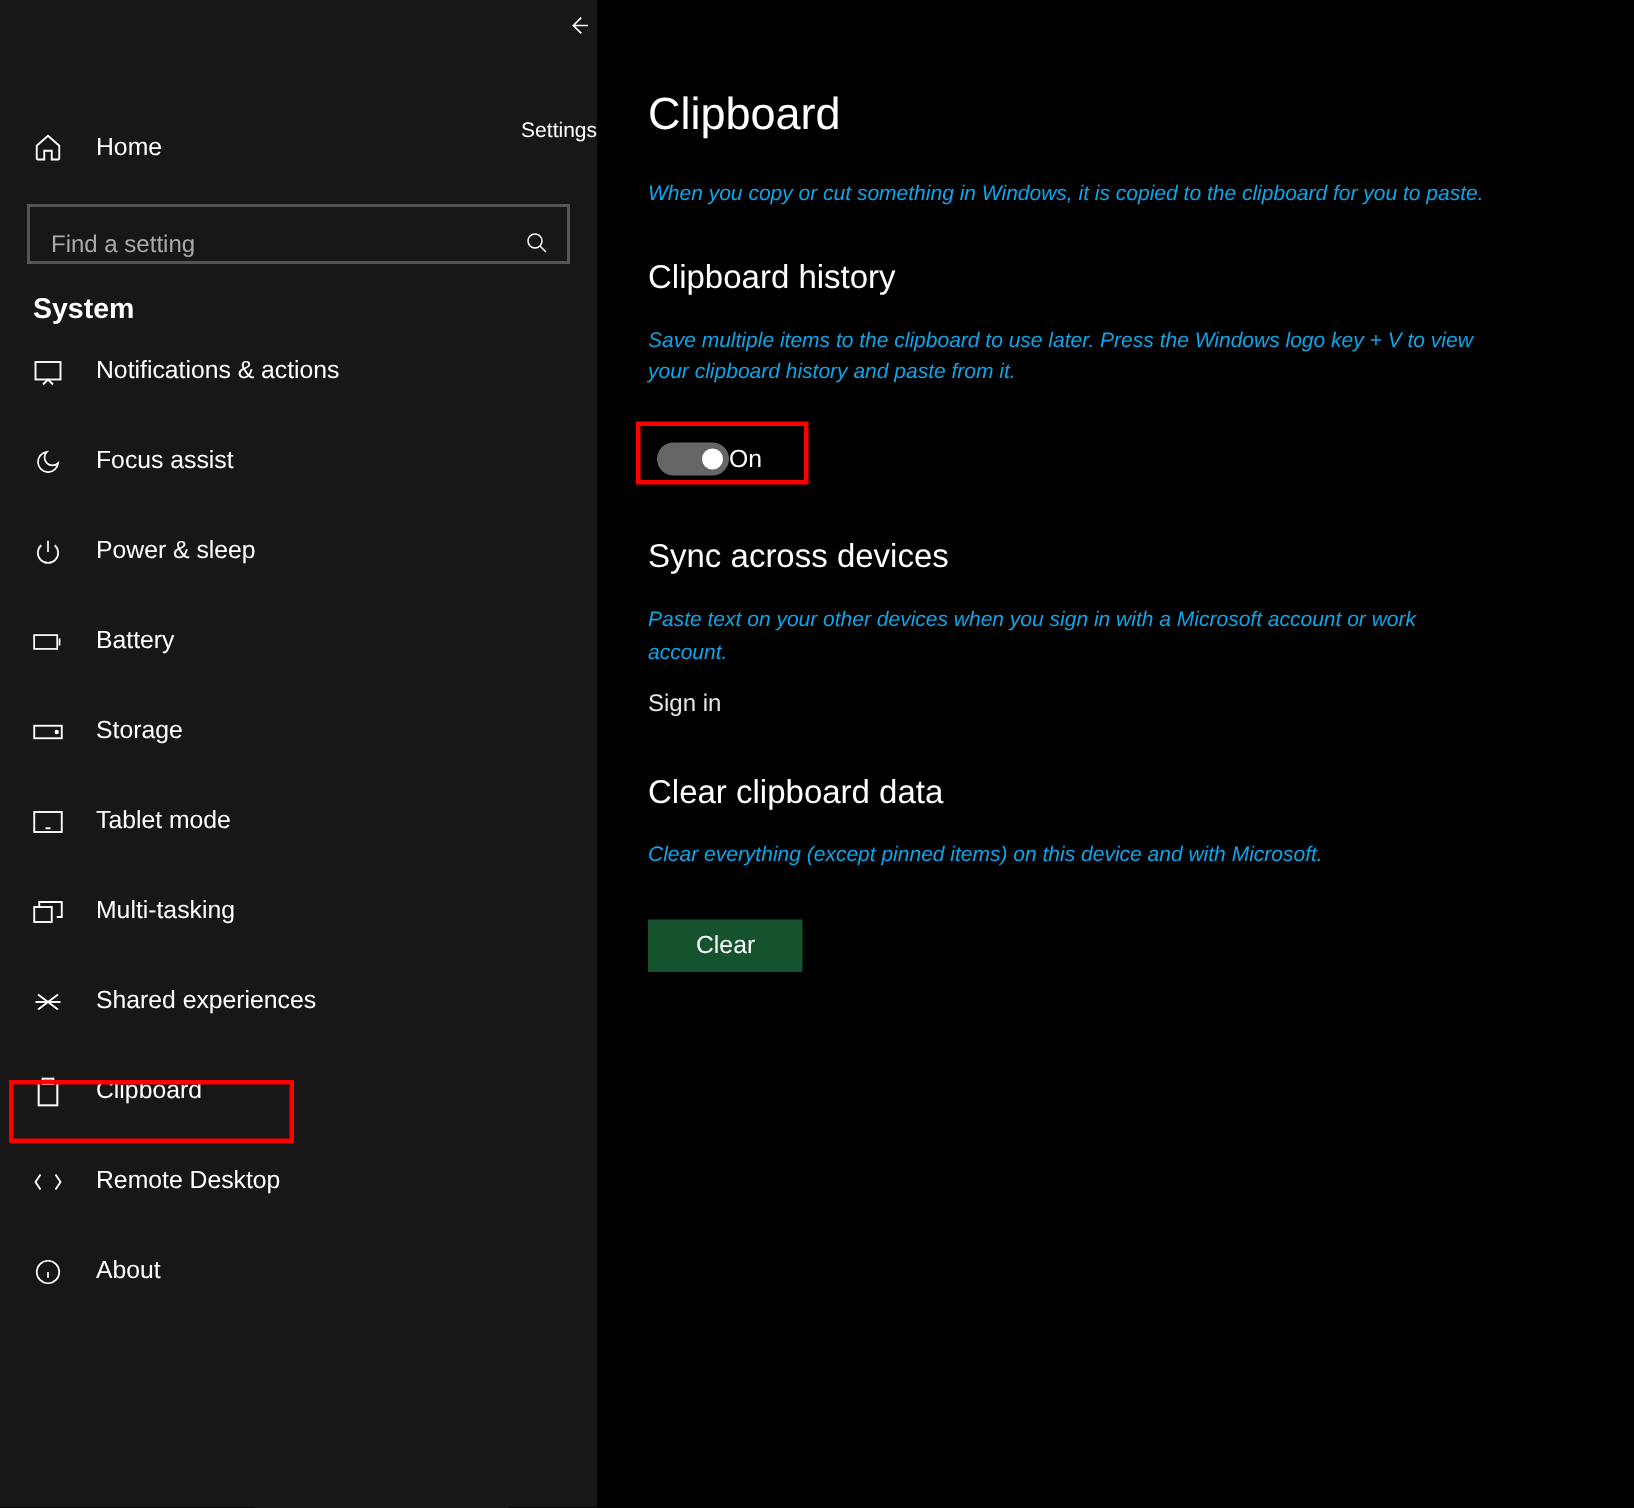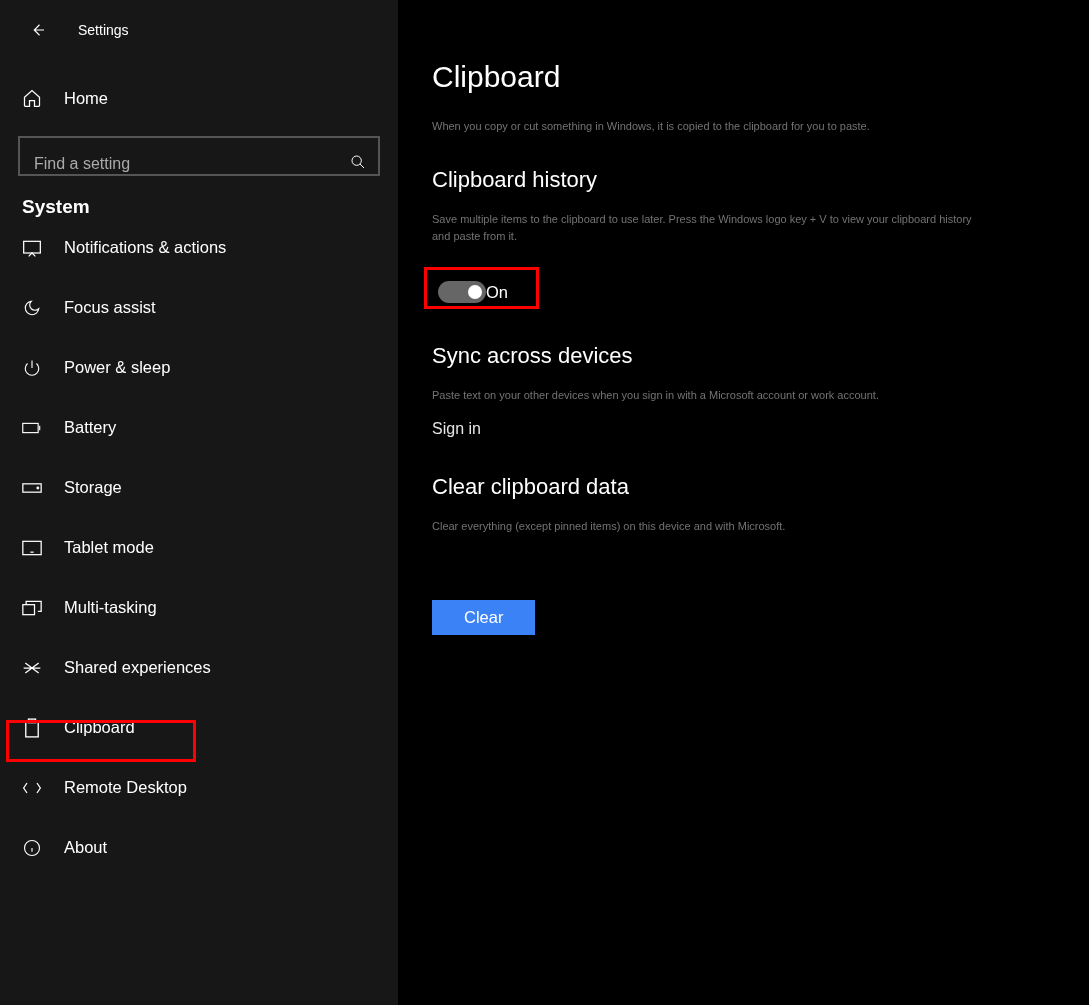--- a/index.html
+++ b/index.html
@@ -15,25 +15,26 @@
   .sidebar {
     width: 398px;
     height: 100%;
     background: #171717;
     display: flex;
     flex-direction: column;
     padding-top: 8px;
   }
   .header {
     display: flex;
-    align-items: center;
+    align-items: flex-end;
     height: 44px;
     padding-left: 26px;
-    gap: 28px;
+    gap: 52px;
     margin-bottom: 20px;
+    flex-direction: column;
   }
   .back-btn {
     display: flex;
     align-items: center;
     justify-content: center;
     width: 24px;
     height: 24px;
     cursor: pointer;
   }
   .app-title { font-size: 14px; font-weight: 400; }
@@ -105,25 +106,26 @@
     background: #000;
     padding: 60px 40px 0 34px;
     overflow: auto;
   }
   .page-title {
     font-size: 30px;
     font-weight: 500;
     margin-bottom: 24px;
   }
   .desc {
-    font-size: 11px;
+    font-size: 14px;
     line-height: 1.55;
-    color: #737373;
+    color: #0ea5e9;
     max-width: 560px;
     margin-bottom: 32px;
+    font-style: italic;
   }
   .subhead {
     font-size: 22px;
     font-weight: 500;
     margin-bottom: 18px;
   }
   .section { margin-bottom: 36px; position: relative; }
   .toggle-row {
     display: inline-flex;
     align-items: center;
@@ -154,28 +156,27 @@
     pointer-events: none;
   }
   .signin {
     font-size: 16px;
     color: #e5e5e5;
     cursor: pointer;
     display: inline-block;
     margin-top: 8px;
   }
   .clear-btn {
-    background: #3b82f6;
+    background: #14532d;
     border: none;
     color: #fff;
     font-size: 16.5px;
     padding: 8px 32px;
     cursor: pointer;
     font-family: inherit;
-    margin-top: 33px;
   }
   svg { stroke: #fff; fill: none; }
 </style>
 </head>
 <body>
 
 <div class="sidebar">
   <div class="header">
     <div class="back-btn">
       <svg width="18" height="18" viewBox="0 0 24 24" stroke-width="1.5">

